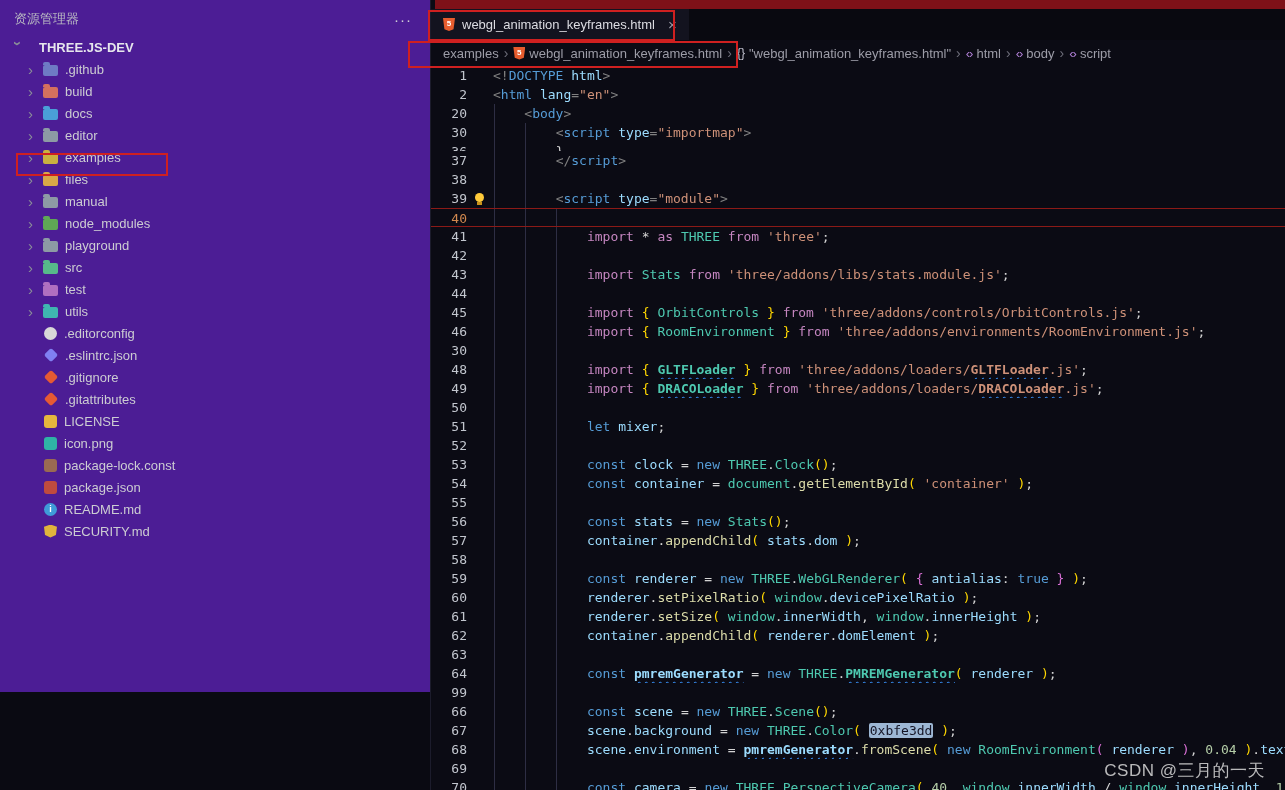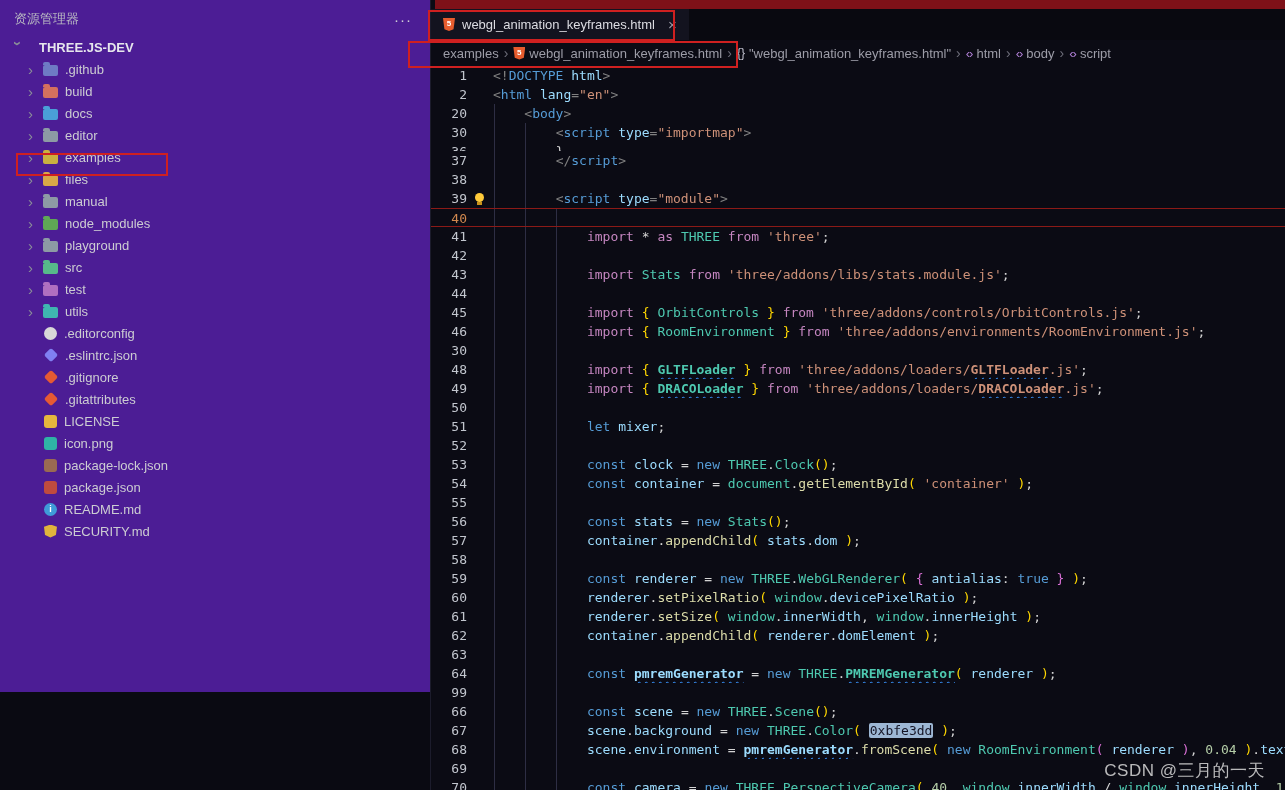--- a/index.html
+++ b/index.html
@@ -154,21 +154,21 @@
       <div class="tree-row file-row">
         <span class="fico square" style="--fc: #e6b73d;"></span>
         <span class="tree-label">LICENSE</span>
       </div>
       <div class="tree-row file-row">
         <span class="fico square" style="--fc: #2fb3a6;"></span>
         <span class="tree-label">icon.png</span>
       </div>
       <div class="tree-row file-row">
         <span class="fico square" style="--fc: #9a6a52;"></span>
-        <span class="tree-label">package-lock.json</span>
+        <span class="tree-label">package-lock.const</span>
       </div>
       <div class="tree-row file-row">
         <span class="fico square" style="--fc: #c04b3e;"></span>
         <span class="tree-label">package.json</span>
       </div>
       <div class="tree-row file-row">
         <span class="fico circle" style="--fc: #3f9bd8;">i</span>
         <span class="tree-label">README.md</span>
       </div>
       <div class="tree-row file-row">

